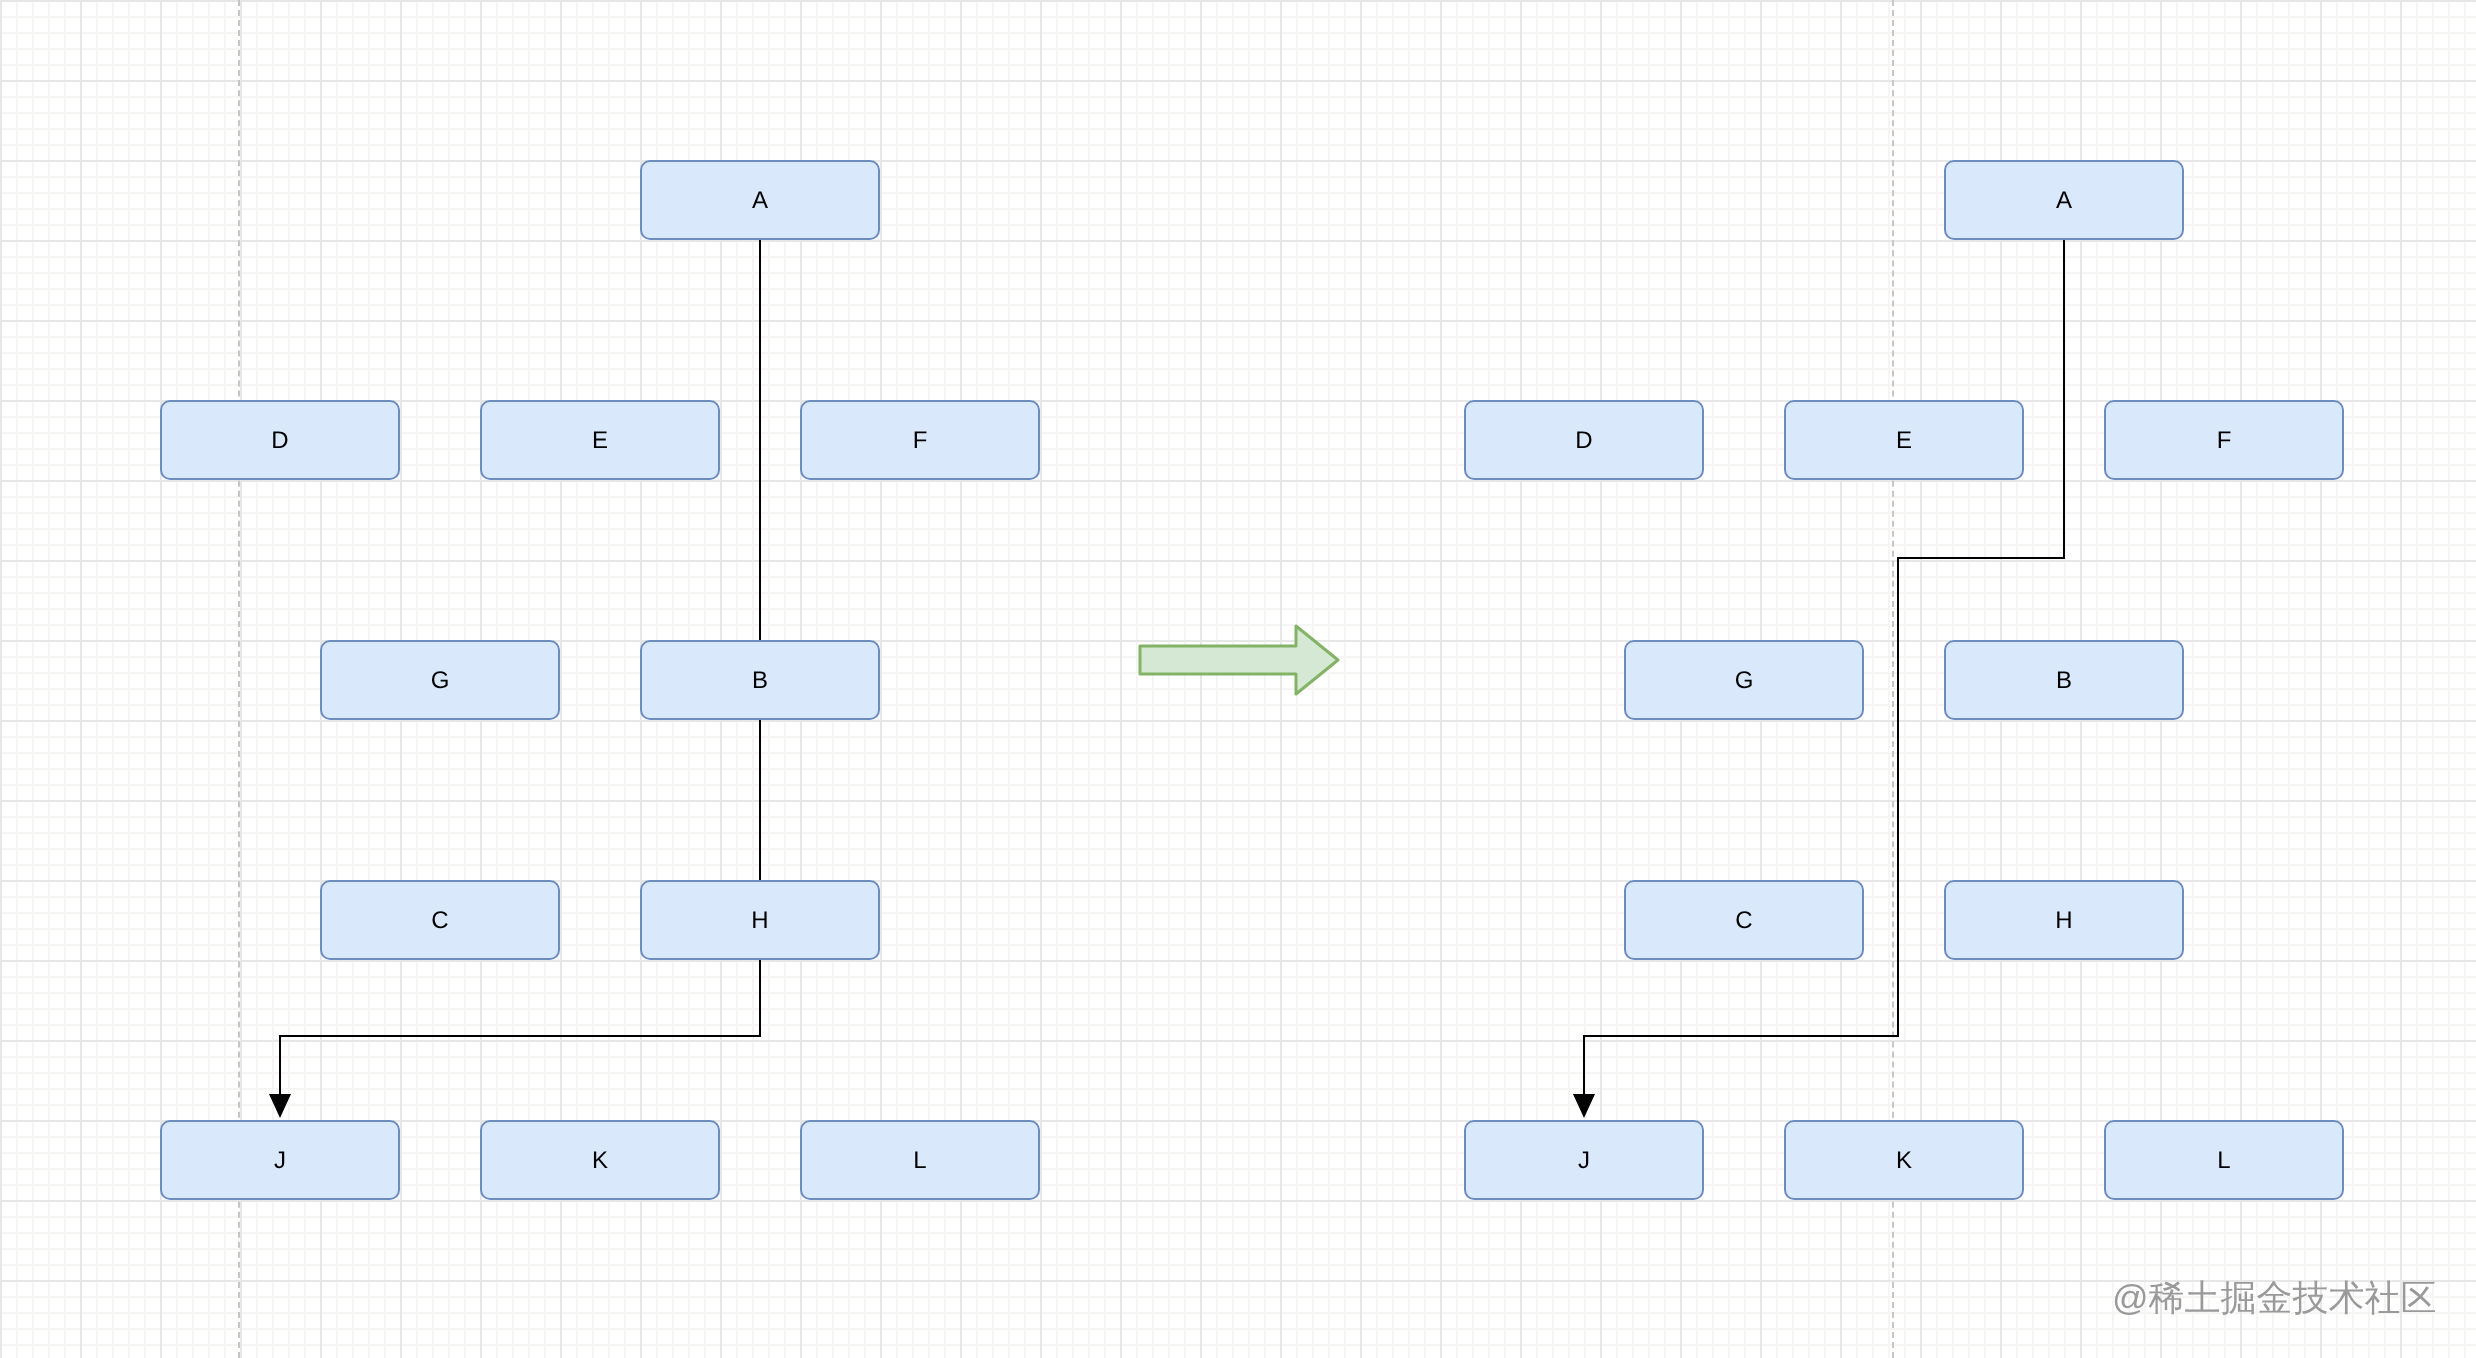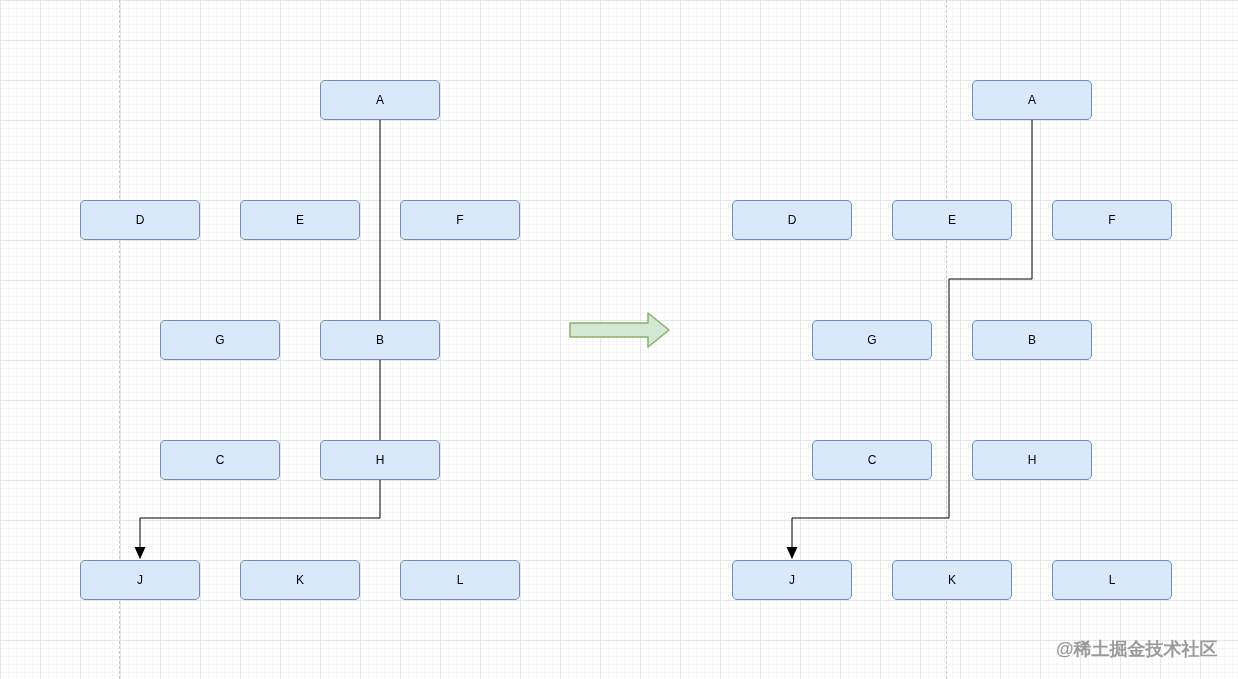--- a/index.html
+++ b/index.html
@@ -86,14 +86,14 @@
       <div class="node" style="left: 892px; top: 200px; width: 120px; height: 40px; background: rgb(218, 232, 252); border: 1px solid rgb(108, 142, 191); color: rgb(0, 0, 0); border-radius: 5px;">E</div>
       <div class="node" style="left: 1052px; top: 200px; width: 120px; height: 40px; background: rgb(218, 232, 252); border: 1px solid rgb(108, 142, 191); color: rgb(0, 0, 0); border-radius: 5px;">F</div>
       <div class="node" style="left: 812px; top: 320px; width: 120px; height: 40px; background: rgb(218, 232, 252); border: 1px solid rgb(108, 142, 191); color: rgb(0, 0, 0); border-radius: 5px;">G</div>
       <div class="node" style="left: 972px; top: 320px; width: 120px; height: 40px; background: rgb(218, 232, 252); border: 1px solid rgb(108, 142, 191); color: rgb(0, 0, 0); border-radius: 5px;">B</div>
       <div class="node" style="left: 812px; top: 440px; width: 120px; height: 40px; background: rgb(218, 232, 252); border: 1px solid rgb(108, 142, 191); color: rgb(0, 0, 0); border-radius: 5px;">C</div>
       <div class="node" style="left: 972px; top: 440px; width: 120px; height: 40px; background: rgb(218, 232, 252); border: 1px solid rgb(108, 142, 191); color: rgb(0, 0, 0); border-radius: 5px;">H</div>
       <div class="node" style="left: 732px; top: 560px; width: 120px; height: 40px; background: rgb(218, 232, 252); border: 1px solid rgb(108, 142, 191); color: rgb(0, 0, 0); border-radius: 5px;">J</div>
       <div class="node" style="left: 892px; top: 560px; width: 120px; height: 40px; background: rgb(218, 232, 252); border: 1px solid rgb(108, 142, 191); color: rgb(0, 0, 0); border-radius: 5px;">K</div>
       <div class="node" style="left: 1052px; top: 560px; width: 120px; height: 40px; background: rgb(218, 232, 252); border: 1px solid rgb(108, 142, 191); color: rgb(0, 0, 0); border-radius: 5px;">L</div>
     </div>
-  <div id="watermark" style="left: 1056px; top: 637px; color: rgb(154, 154, 154); font-size: 18px; font-weight: bold;">@稀土掘金技术社区</div>
+  <div id="watermark" style="left: 1056px; top: 637px; color: rgb(154, 154, 154); font-size: 18px;">@稀土掘金技术社区</div>
 </div>
 
 </body></html>

